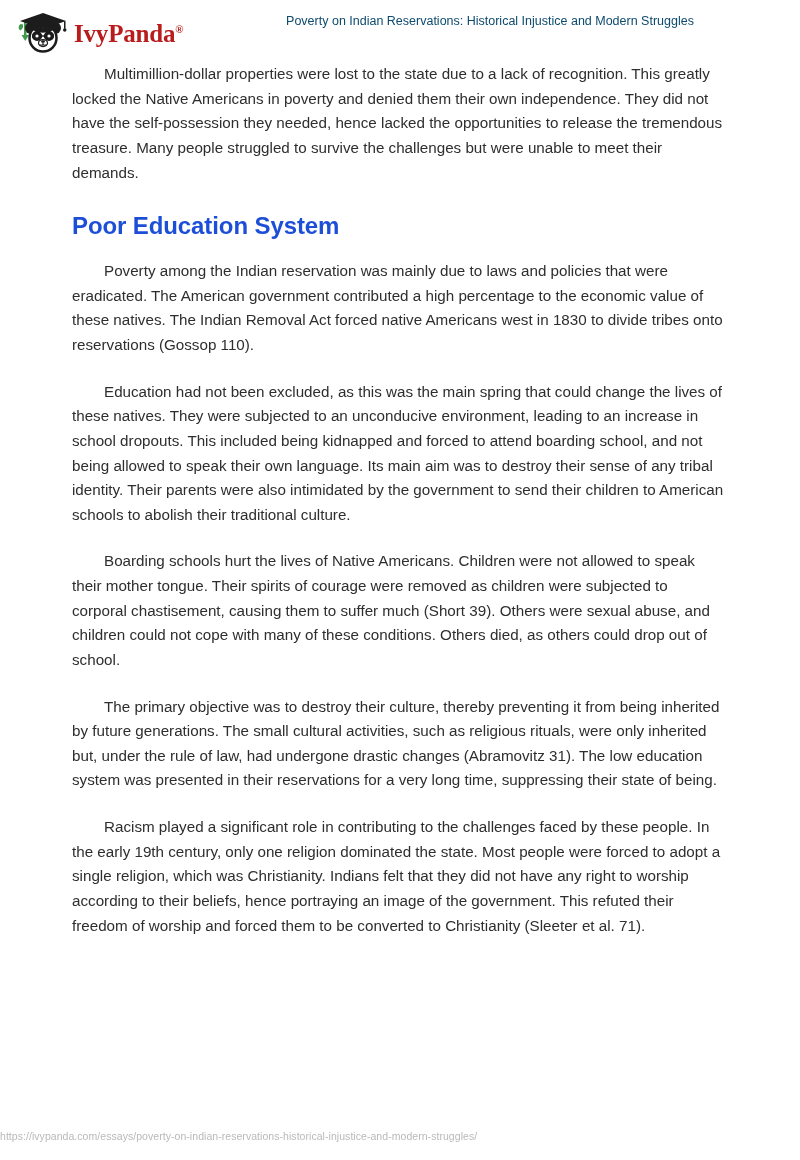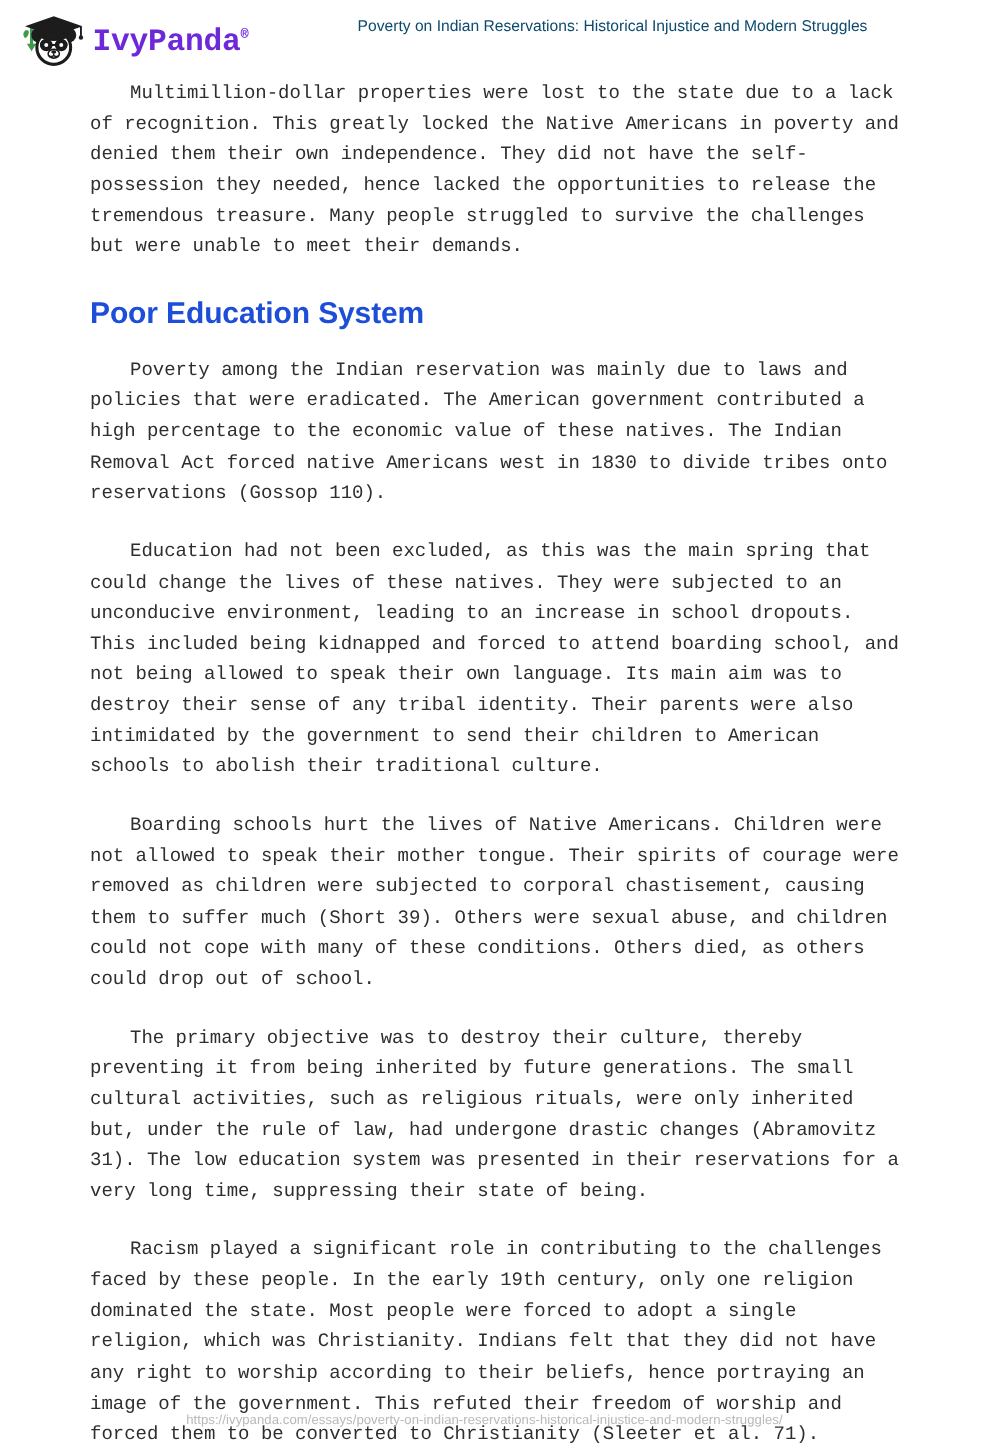--- a/index.html
+++ b/index.html
@@ -31,25 +31,25 @@
     display: flex;
     align-items: center;
     gap: 6px;
   }
   .brand-mark {
     width: 52px;
     height: 44px;
     display: block;
   }
   .brand-word {
-    font-family: Liberation Mono, monospace;
+    font-family: Liberation Serif, serif;
     font-weight: bold;
     font-size: 25px;
     letter-spacing: -0.2px;
-    color: #6d28d9;
+    color: #b91c1c;
     line-height: 1;
     position: relative;
     top: 1px;
   }
   .brand-word .reg {
     font-size: 11px;
     vertical-align: super;
     font-weight: bold;
   }
   .header-title {
@@ -71,41 +71,40 @@
     left: 72px;
     width: 652px;
   }
   .content p {
     margin: 0 0 22px 0;
     font-size: 15.2px;
     line-height: 1.62;
     text-indent: 32px;
     color: #2e2e2e;
     text-align: left;
-    font-family: Liberation Mono, monospace;
   }
   .content h2 {
     margin: 20px 0 18px 0;
     font-size: 24px;
     font-weight: bold;
     line-height: 1.25;
     color: #1d4ed8;
     letter-spacing: -0.1px;
   }
   .content h2.first-heading {
     margin-top: 26px;
   }
 
   
   .page-footer {
     position: absolute;
     left: 0;
     right: 25px;
     bottom: 18px;
-    text-align: center;
+    text-align: left;
     font-size: 10.5px;
     color: #b9b9b9;
     font-family: "Liberation Sans", sans-serif;
     letter-spacing: 0.05px;
   }
 </style>
 </head>
 <body>
 
 <div class="page-header">

